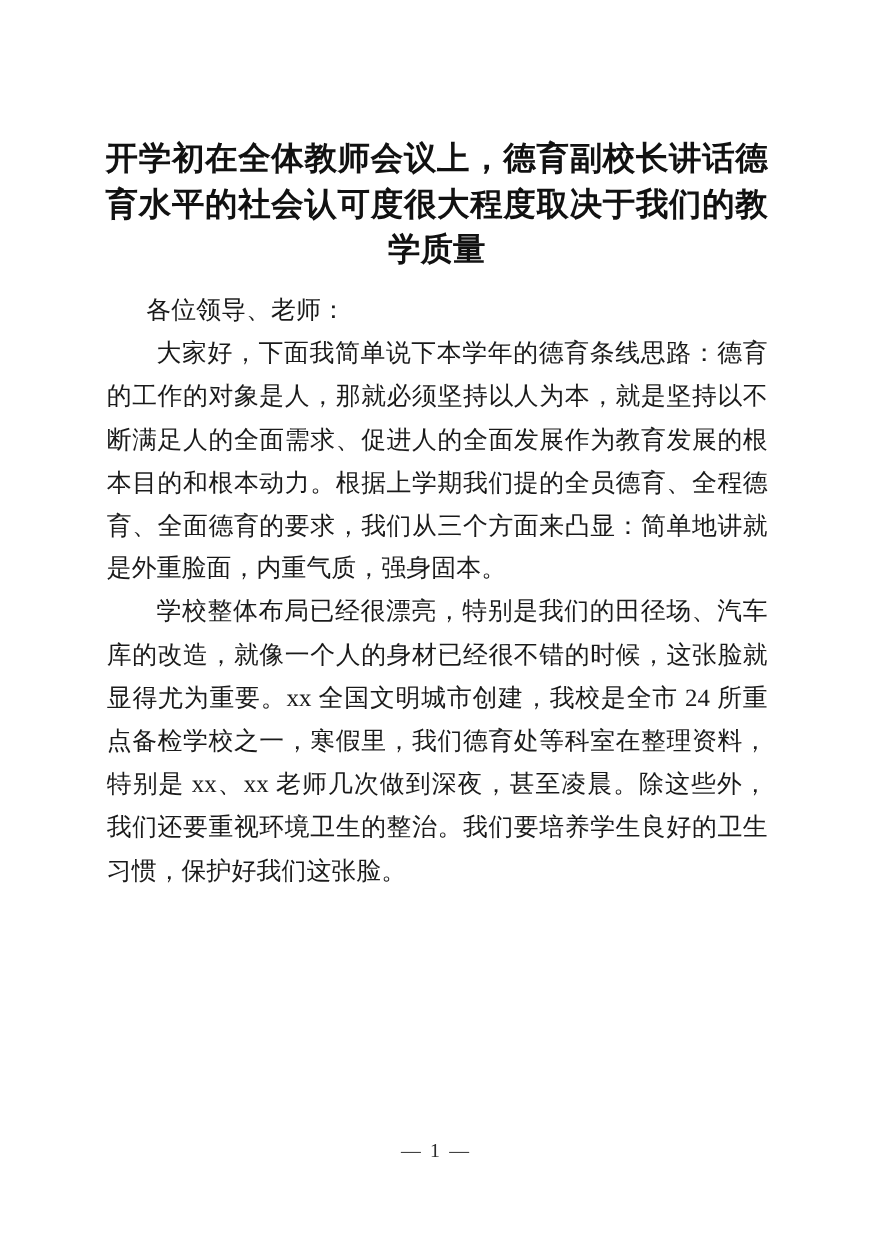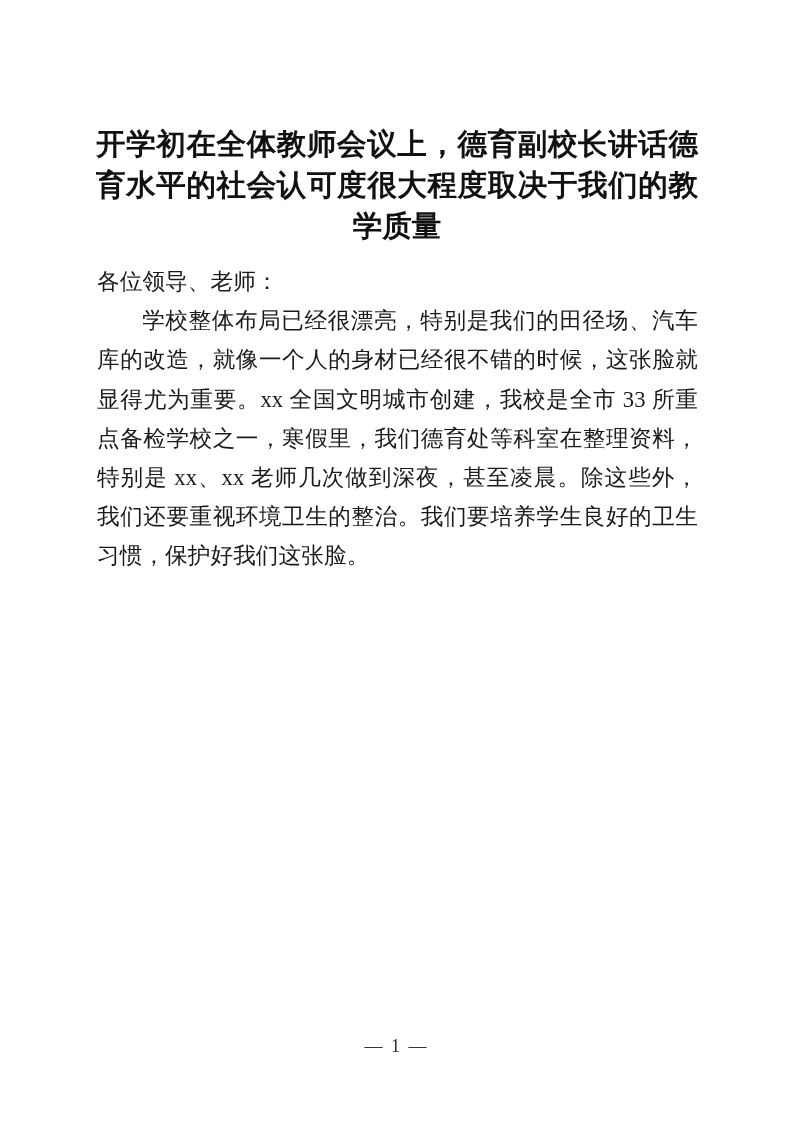--- a/index.html
+++ b/index.html
@@ -61,20 +61,21 @@
     word-break: break-all;
     letter-spacing: 0.1px;
   }
 
   .para.indent {
     text-indent: 2em;
   }
 
   .para.salutation {
     text-indent: 0;
+    margin-left: 36px;
   }
 
   
   .page-footer {
     position: absolute;
     left: 0;
     top: 1036px;
     width: 793px;
     text-align: center;
     font-family: "Liberation Serif", "DejaVu Serif", serif;
@@ -87,21 +88,22 @@
 <body>
 
 <div class="page">
 
   <h1 class="doc-title">开学初在全体教师会议上，德育副校长讲话德育水平的社会认可度很大程度取决于我们的教学质量</h1>
 
   <div class="doc-body">
 
     <p class="para salutation">各位领导、老师：</p>
 
+    <p class="para indent">大家好，下面我简单说下本学年的德育条线思路：德育的工作的对象是人，那就必须坚持以人为本，就是坚持以不断满足人的全面需求、促进人的全面发展作为教育发展的根本目的和根本动力。根据上学期我们提的全员德育、全程德育、全面德育的要求，我们从三个方面来凸显：简单地讲就是外重脸面，内重气质，强身固本。</p>
 
-    <p class="para indent">学校整体布局已经很漂亮，特别是我们的田径场、汽车库的改造，就像一个人的身材已经很不错的时候，这张脸就显得尤为重要。xx 全国文明城市创建，我校是全市 33 所重点备检学校之一，寒假里，我们德育处等科室在整理资料，特别是 xx、xx 老师几次做到深夜，甚至凌晨。除这些外，我们还要重视环境卫生的整治。我们要培养学生良好的卫生习惯，保护好我们这张脸。</p>
+    <p class="para indent">学校整体布局已经很漂亮，特别是我们的田径场、汽车库的改造，就像一个人的身材已经很不错的时候，这张脸就显得尤为重要。xx 全国文明城市创建，我校是全市 24 所重点备检学校之一，寒假里，我们德育处等科室在整理资料，特别是 xx、xx 老师几次做到深夜，甚至凌晨。除这些外，我们还要重视环境卫生的整治。我们要培养学生良好的卫生习惯，保护好我们这张脸。</p>
 
 
   </div>
 
   <div class="page-footer">— 1 —</div>
 
 </div>
 
 </body></html>

